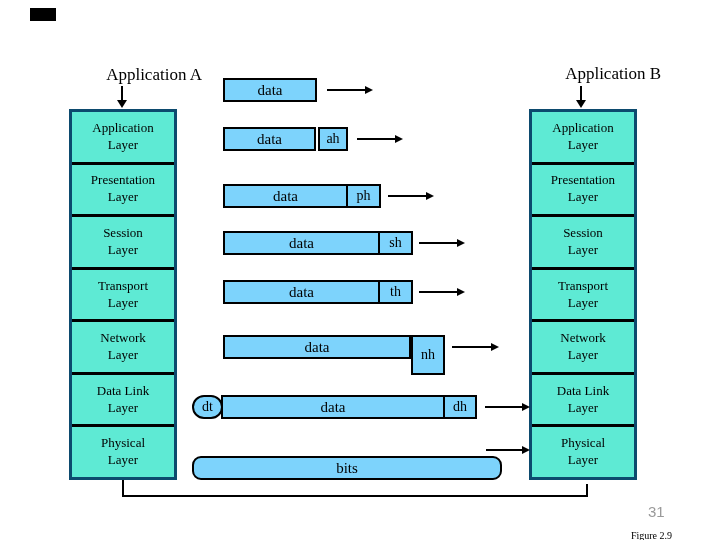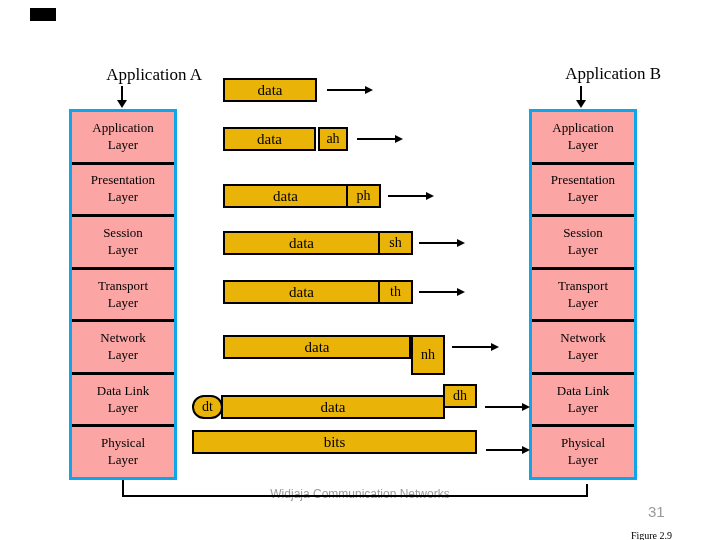--- a/index.html
+++ b/index.html
@@ -1,24 +1,24 @@
 <!DOCTYPE html>
 <html><head>
 <meta charset="utf-8">
 <style>
   html,body{margin:0;padding:0;}
   body{width:720px;height:540px;background:#ffffff;position:relative;overflow:hidden;
        font-family:"Liberation Serif", serif;color:#000;}
   .title{position:absolute;text-align:right;font:17px "Liberation Serif", serif;color:#000;}
-  .col{position:absolute;box-sizing:border-box;border:3px solid #0ea5e9;background:#fca5a5;
+  .col{position:absolute;box-sizing:border-box;border:3px solid #0c4a6e;background:#5eead4;
        display:flex;flex-direction:column;}
   .cell{flex:1;border-bottom:3px solid #000;display:flex;align-items:center;justify-content:center;
         text-align:center;font:13px/1.3 "Liberation Serif", serif;white-space:pre-line;}
   .cell:last-child{border-bottom:none;}
-  .box{position:absolute;box-sizing:border-box;border:2px solid #000;background:#eab308;
+  .box{position:absolute;box-sizing:border-box;border:2px solid #000;background:#7dd3fc;
        display:flex;align-items:center;justify-content:center;font:15px "Liberation Serif", serif;}
   .hdr{font-size:14px;}
   .hline,.vline{position:absolute;background:#000;}
   .ah-right{position:absolute;width:0;height:0;border-top:4px solid transparent;
             border-bottom:4px solid transparent;border-left:8px solid #000;}
   .ah-down{position:absolute;width:0;height:0;border-left:5px solid transparent;
            border-right:5px solid transparent;border-top:8px solid #000;}
   .copy{position:absolute;left:210px;top:487px;width:300px;text-align:center;
         font:12px/14px "Liberation Sans", sans-serif;color:#9a9a9a;}
   .pagenum{position:absolute;left:648px;top:503px;width:28px;text-align:left;
@@ -114,34 +114,33 @@
 
 <div class="box" style="left:223px;top:335px;width:188px;height:24px;">data</div>
 <div class="box hdr" style="left:411px;top:335px;width:34px;height:40px;">nh</div>
 <div>
   <div class="hline" style="left:452px;top:346px;width:39px;height:2px;"></div>
   <div class="ah-right" style="left:491px;top:343px;"></div>
 </div>
 
 <div class="box hdr" style="left:192px;top:395px;width:31px;height:24px;border-radius:12px;">dt</div>
 <div class="box" style="left:221px;top:395px;width:224px;height:24px;">data</div>
-<div class="box hdr" style="left:443px;top:384px;width:34px;height:24px;">dh</div>
+<div class="box hdr" style="left:443px;top:395px;width:34px;height:24px;">dh</div>
 <div>
   <div class="hline" style="left:485px;top:406px;width:39px;height:2px;"></div>
   <div class="ah-right" style="left:522px;top:403px;"></div>
 </div>
 
-<div class="box" style="left:192px;top:430px;width:285px;height:24px;">bits</div>
+<div class="box" style="left:192px;top:456px;width:310px;height:24px;border-radius:9px;">bits</div>
 <div>
   <div class="hline" style="left:486px;top:449px;width:38px;height:2px;"></div>
   <div class="ah-right" style="left:522px;top:446px;"></div>
 </div>
 
 <div class="copy">
-  <div>Widjaja  Communication Networks</div>
 </div>
 <div class="pagenum">31</div>
 <div class="figcap">Figure 2.9</div>
 
 <div>
   <div class="vline" style="left:122px;top:480px;width:2px;height:17px;"></div>
   <div class="hline" style="left:122px;top:495px;width:466px;height:2px;"></div>
   <div class="vline" style="left:586px;top:484px;width:2px;height:13px;"></div>
 </div>
 

